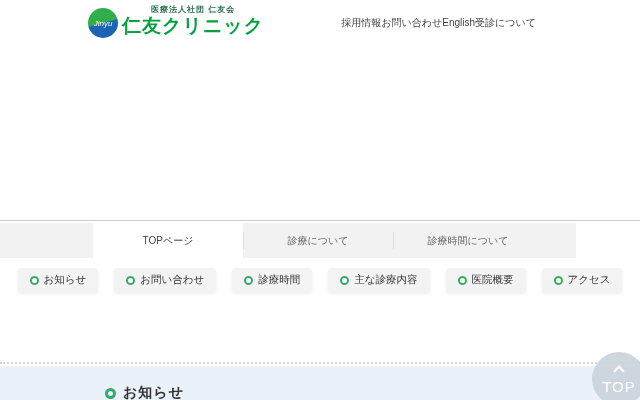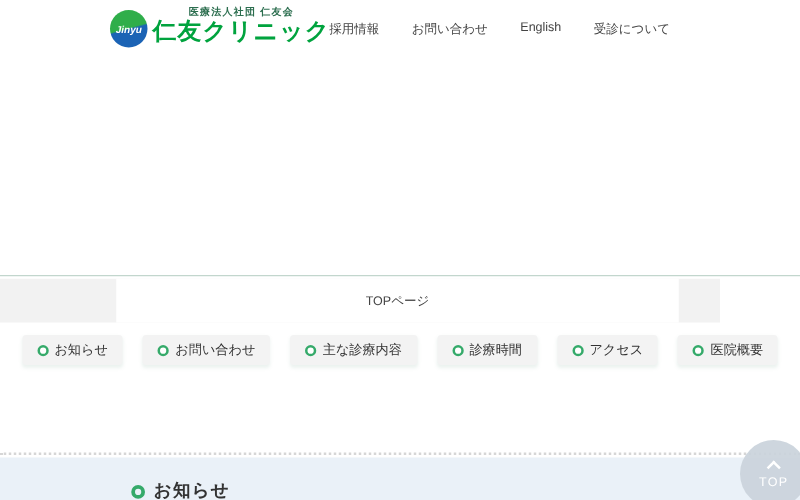--- a/index.html
+++ b/index.html
@@ -8,30 +8,30 @@
     font-family:"Liberation Sans","DejaVu Sans",sans-serif;
     background:#ffffff; position:relative; overflow:hidden;
     width:640px; height:400px;
   }
   
   .header { position:absolute; top:0; left:0; width:640px; height:45px; background:#fff; }
   .logo { position:absolute; left:88px; top:6px; display:flex; align-items:flex-start; cursor:pointer; }
   .logo-mark {
     width:30px; height:30px; border-radius:50%;
     background:linear-gradient(165deg,#2fae4a 0%,#2fae4a 48%,#1b63b5 52%,#1b63b5 100%);
-    color:#fff; font-size:8px; font-style:italic; font-weight:bold;
+    color:#fff; font-size:8px; font-style:italic; font-weight:normal;
     display:flex; align-items:center; justify-content:center;
     margin-top:2px; flex-shrink:0;text-align:center;
   }
   .logo-text { margin-left:4px; line-height:1; }
   .logo-org { font-size:8px; font-weight:bold; color:#2c6e4f; letter-spacing:1px;text-align:center; }
   .logo-name { font-size:19px; font-weight:bold; color:#00a33e; letter-spacing:1px; margin-top:2px; }
   .top-nav {
     position:absolute; top:0; right:104px; height:45px;
-    display:flex; align-items:center; gap:26px;
+    display:flex; align-items:center; 
   }
   .top-nav-item { font-size:10px; color:#444; cursor:pointer; white-space:nowrap; }
   
   .hero { position:absolute; top:45px; left:0; width:640px; height:175px; background:#fff; }
   
   .tab-accent-line { position:absolute; top:220px; left:0; width:640px; height:1px; background:#c2d6cd; }
   .tab-bar { position:absolute; top:223px; left:0; width:576px; height:35px; background:#f2f2f2; }
   .tab-row { position:absolute; left:93px; top:0; width:450px; height:35px; display:flex; }
   .tab {
     flex:1; display:flex; align-items:center; justify-content:center;
@@ -69,21 +69,21 @@
   .back-to-top {
     position:absolute; left:592px; top:352px; width:54px; height:54px; border-radius:50%;
     background:rgba(202,211,219,0.92); cursor:pointer;
     display:flex; flex-direction:column; align-items:center; justify-content:center; gap:3px;
     z-index:5;
   }
   .chevron-up {
     width:8px; height:8px; border-top:2px solid #fff; border-left:2px solid #fff;
     transform:rotate(45deg); margin-top:3px;
   }
-  .back-to-top-label { font-size:10px; color:#fff; letter-spacing:1px; }
+  .back-to-top-label { font-size:15px; color:#fff; letter-spacing:1px; }
 </style>
 </head>
 <body>
 
 <div class="header">
   <div class="logo">
     <div class="logo-mark">Jinyu</div>
     <div class="logo-text">
       <div class="logo-org">医療法人社団 仁友会</div>
       <div class="logo-name">仁友クリニック</div>
@@ -96,47 +96,49 @@
     <span class="top-nav-item">受診について</span>
   </nav>
 </div>
 
 <div class="hero"></div>
 
 <div class="tab-accent-line"></div>
 <div class="tab-bar">
   <div class="tab-row">
     <div class="tab active">TOPページ</div>
+    <div class="tab">診療について</div>
+    <div class="tab">診療時間について</div>
   </div>
 </div>
 
 <div class="quick-links">
   <div class="ql-btn">
     <span class="ring-icon"></span>
     <span>お知らせ</span>
   </div>
   <div class="ql-btn">
     <span class="ring-icon"></span>
     <span>お問い合わせ</span>
   </div>
   <div class="ql-btn">
     <span class="ring-icon"></span>
+    <span>診療時間</span>
+  </div>
+  <div class="ql-btn">
+    <span class="ring-icon"></span>
     <span>主な診療内容</span>
   </div>
   <div class="ql-btn">
     <span class="ring-icon"></span>
-    <span>診療時間</span>
+    <span>医院概要</span>
   </div>
   <div class="ql-btn">
     <span class="ring-icon"></span>
     <span>アクセス</span>
-  </div>
-  <div class="ql-btn">
-    <span class="ring-icon"></span>
-    <span>医院概要</span>
   </div>
 </div>
 
 <div class="dotted-divider"></div>
 <div class="news-section"></div>
 <div class="news-heading">
   <span class="ring-icon-lg"></span>
   <span class="news-heading-text">お知らせ</span>
 </div>
 

